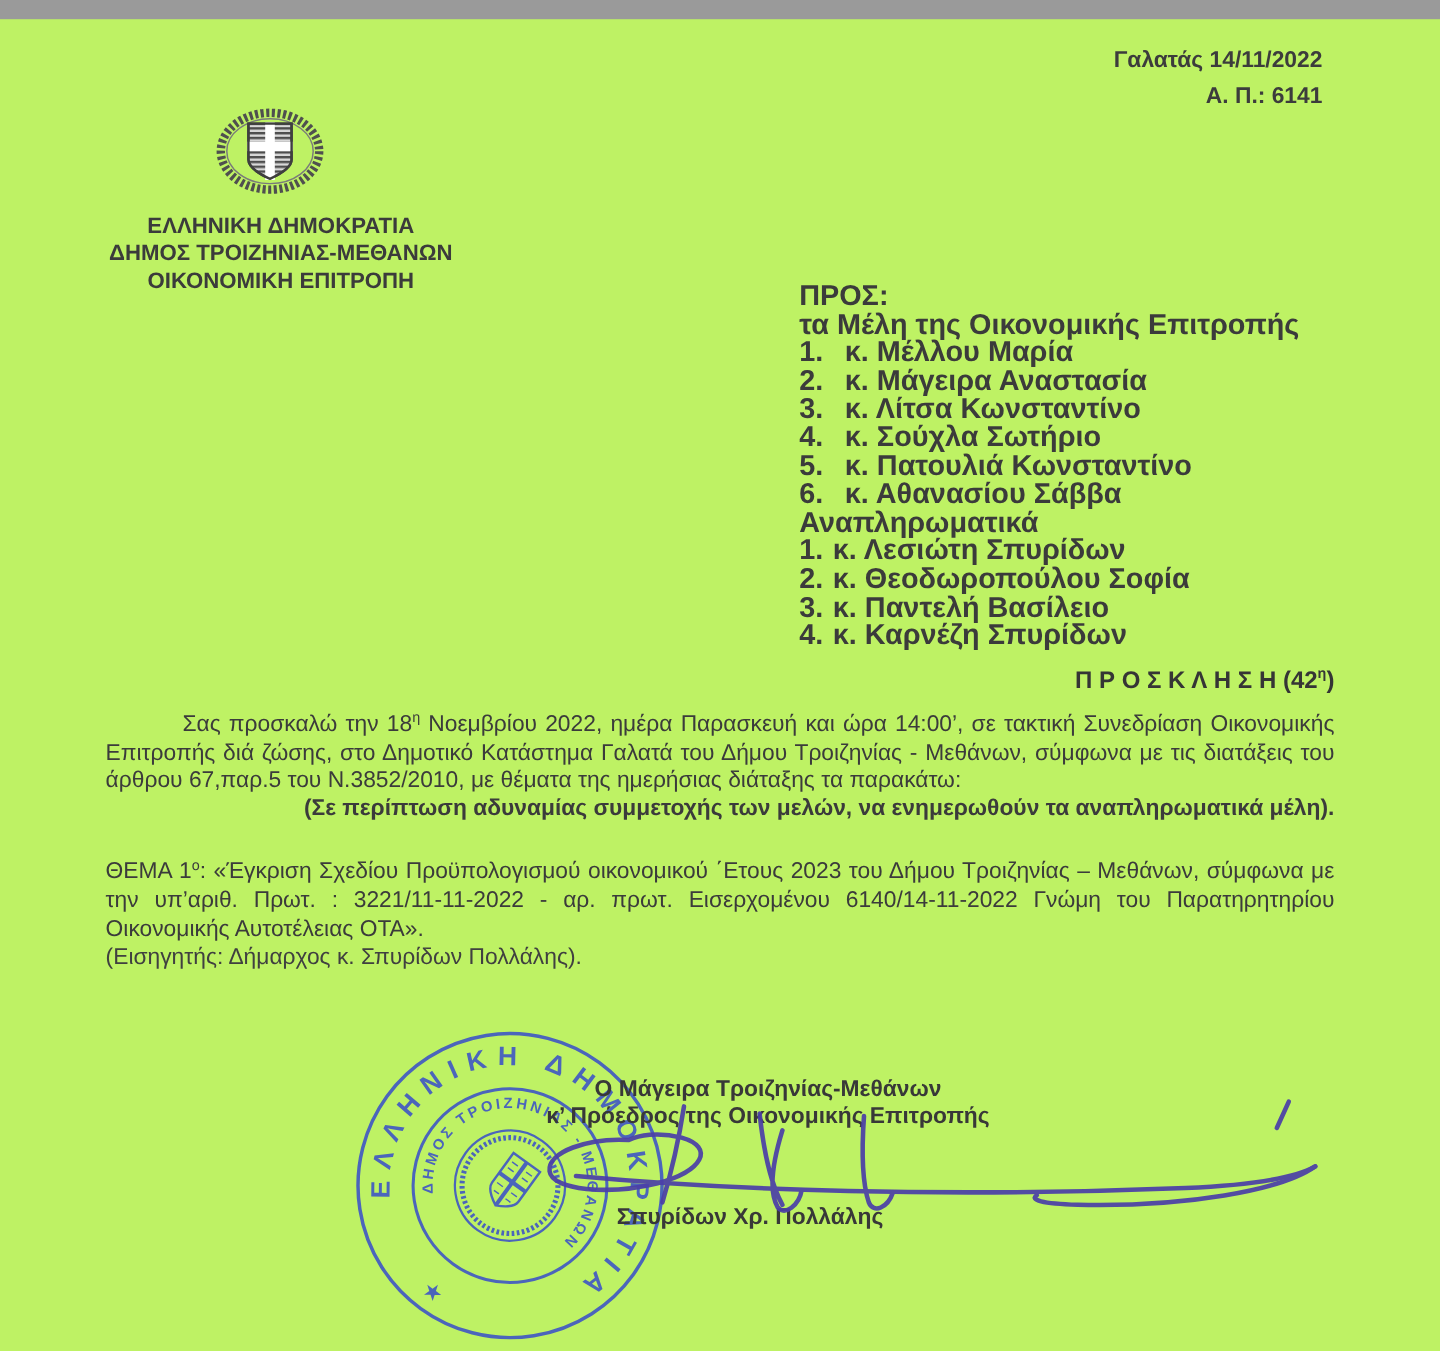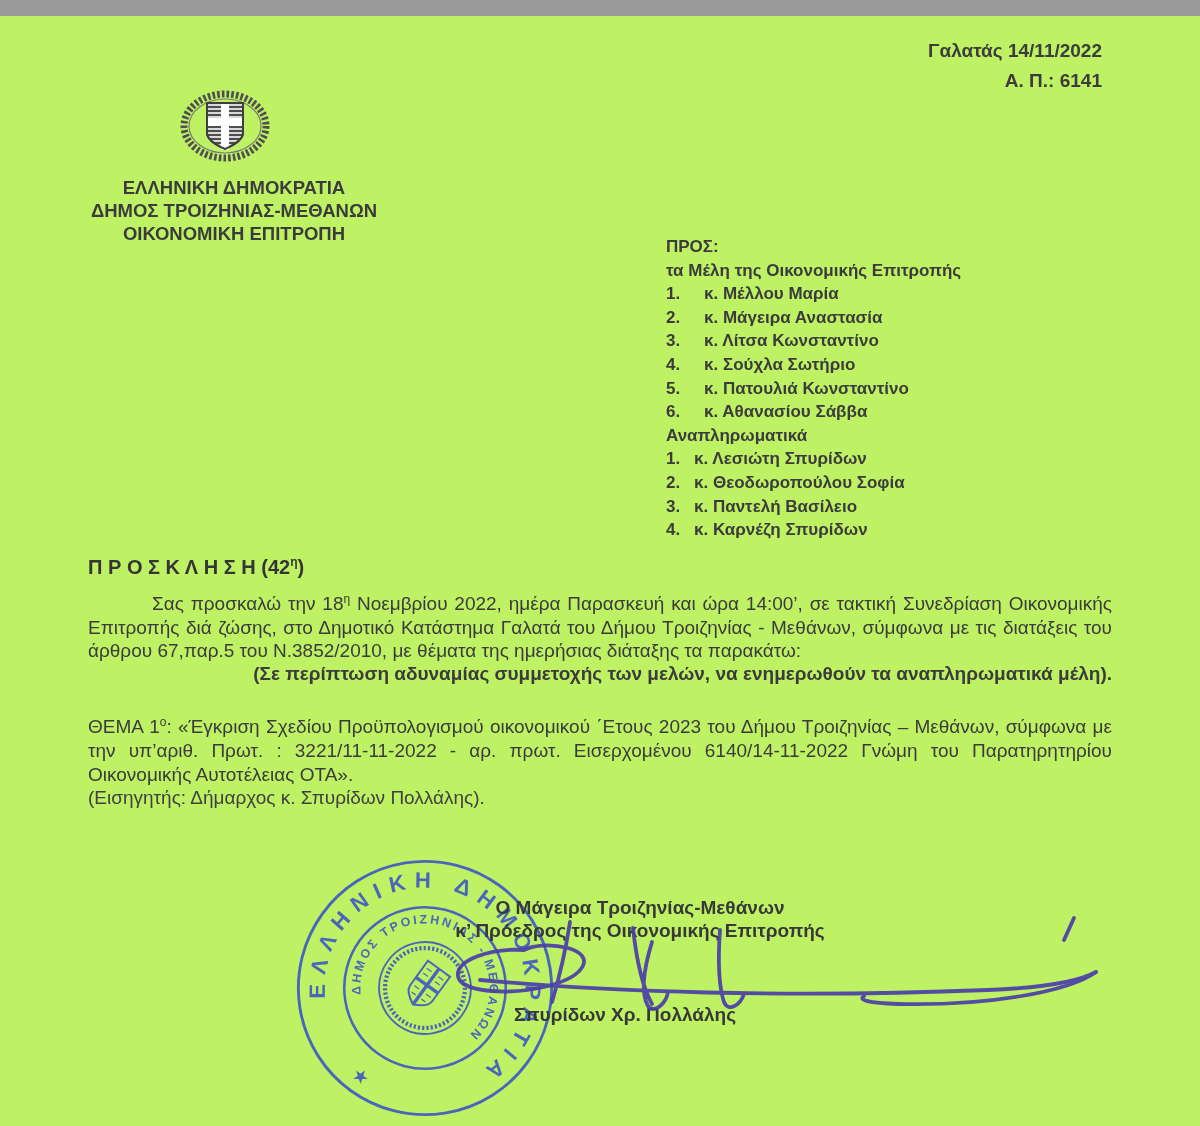--- a/index.html
+++ b/index.html
@@ -10,27 +10,27 @@
   }
   
   #date-block{position:absolute;top:20px;right:98px;text-align:right;
     font-size:19px;font-weight:700;line-height:1.58;color:#3c3c3c;}
   
   #emblem{position:absolute;left:179px;top:74px;}
   #letterhead-text{position:absolute;left:64px;top:161px;width:340px;
     text-align:center;font-size:18.5px;font-weight:700;line-height:1.24;color:#3b3b3b;}
   
   #recipients{position:absolute;left:666px;top:219px;width:460px;
-    font-size:17px;font-weight:700;line-height:23.6px;color:#3b3b3b;}
+    font-size:24px;font-weight:700;line-height:23.6px;color:#3b3b3b;}
   .rcpt-row{display:flex;}
   .rcpt-num{width:38px;flex:0 0 38px;}
   .alt-num{width:28px;flex:0 0 28px;}
   
   #invite-title{position:absolute;left:88px;top:540px;width:1024px;
-    text-align:left;font-size:20px;font-weight:700;color:#353535;}
+    text-align:right;font-size:20px;font-weight:700;color:#353535;}
   sup.sp{font-size:12px;vertical-align:super;line-height:0;}
   
   #invite-para{position:absolute;left:88px;top:576px;width:1024px;
     font-size:19px;font-weight:400;line-height:23.6px;text-align:justify;
     text-indent:64px;color:#3b3b3b;}
   #invite-note{position:absolute;left:88px;top:647px;width:1024px;
     font-size:19px;font-weight:700;text-align:right;color:#3b3b3b;}
   #agenda-para{position:absolute;left:88px;top:699px;width:1024px;
     font-size:19px;font-weight:400;line-height:23.8px;text-align:justify;color:#3b3b3b;}
   #rapporteur{position:absolute;left:88px;top:771px;width:1024px;

